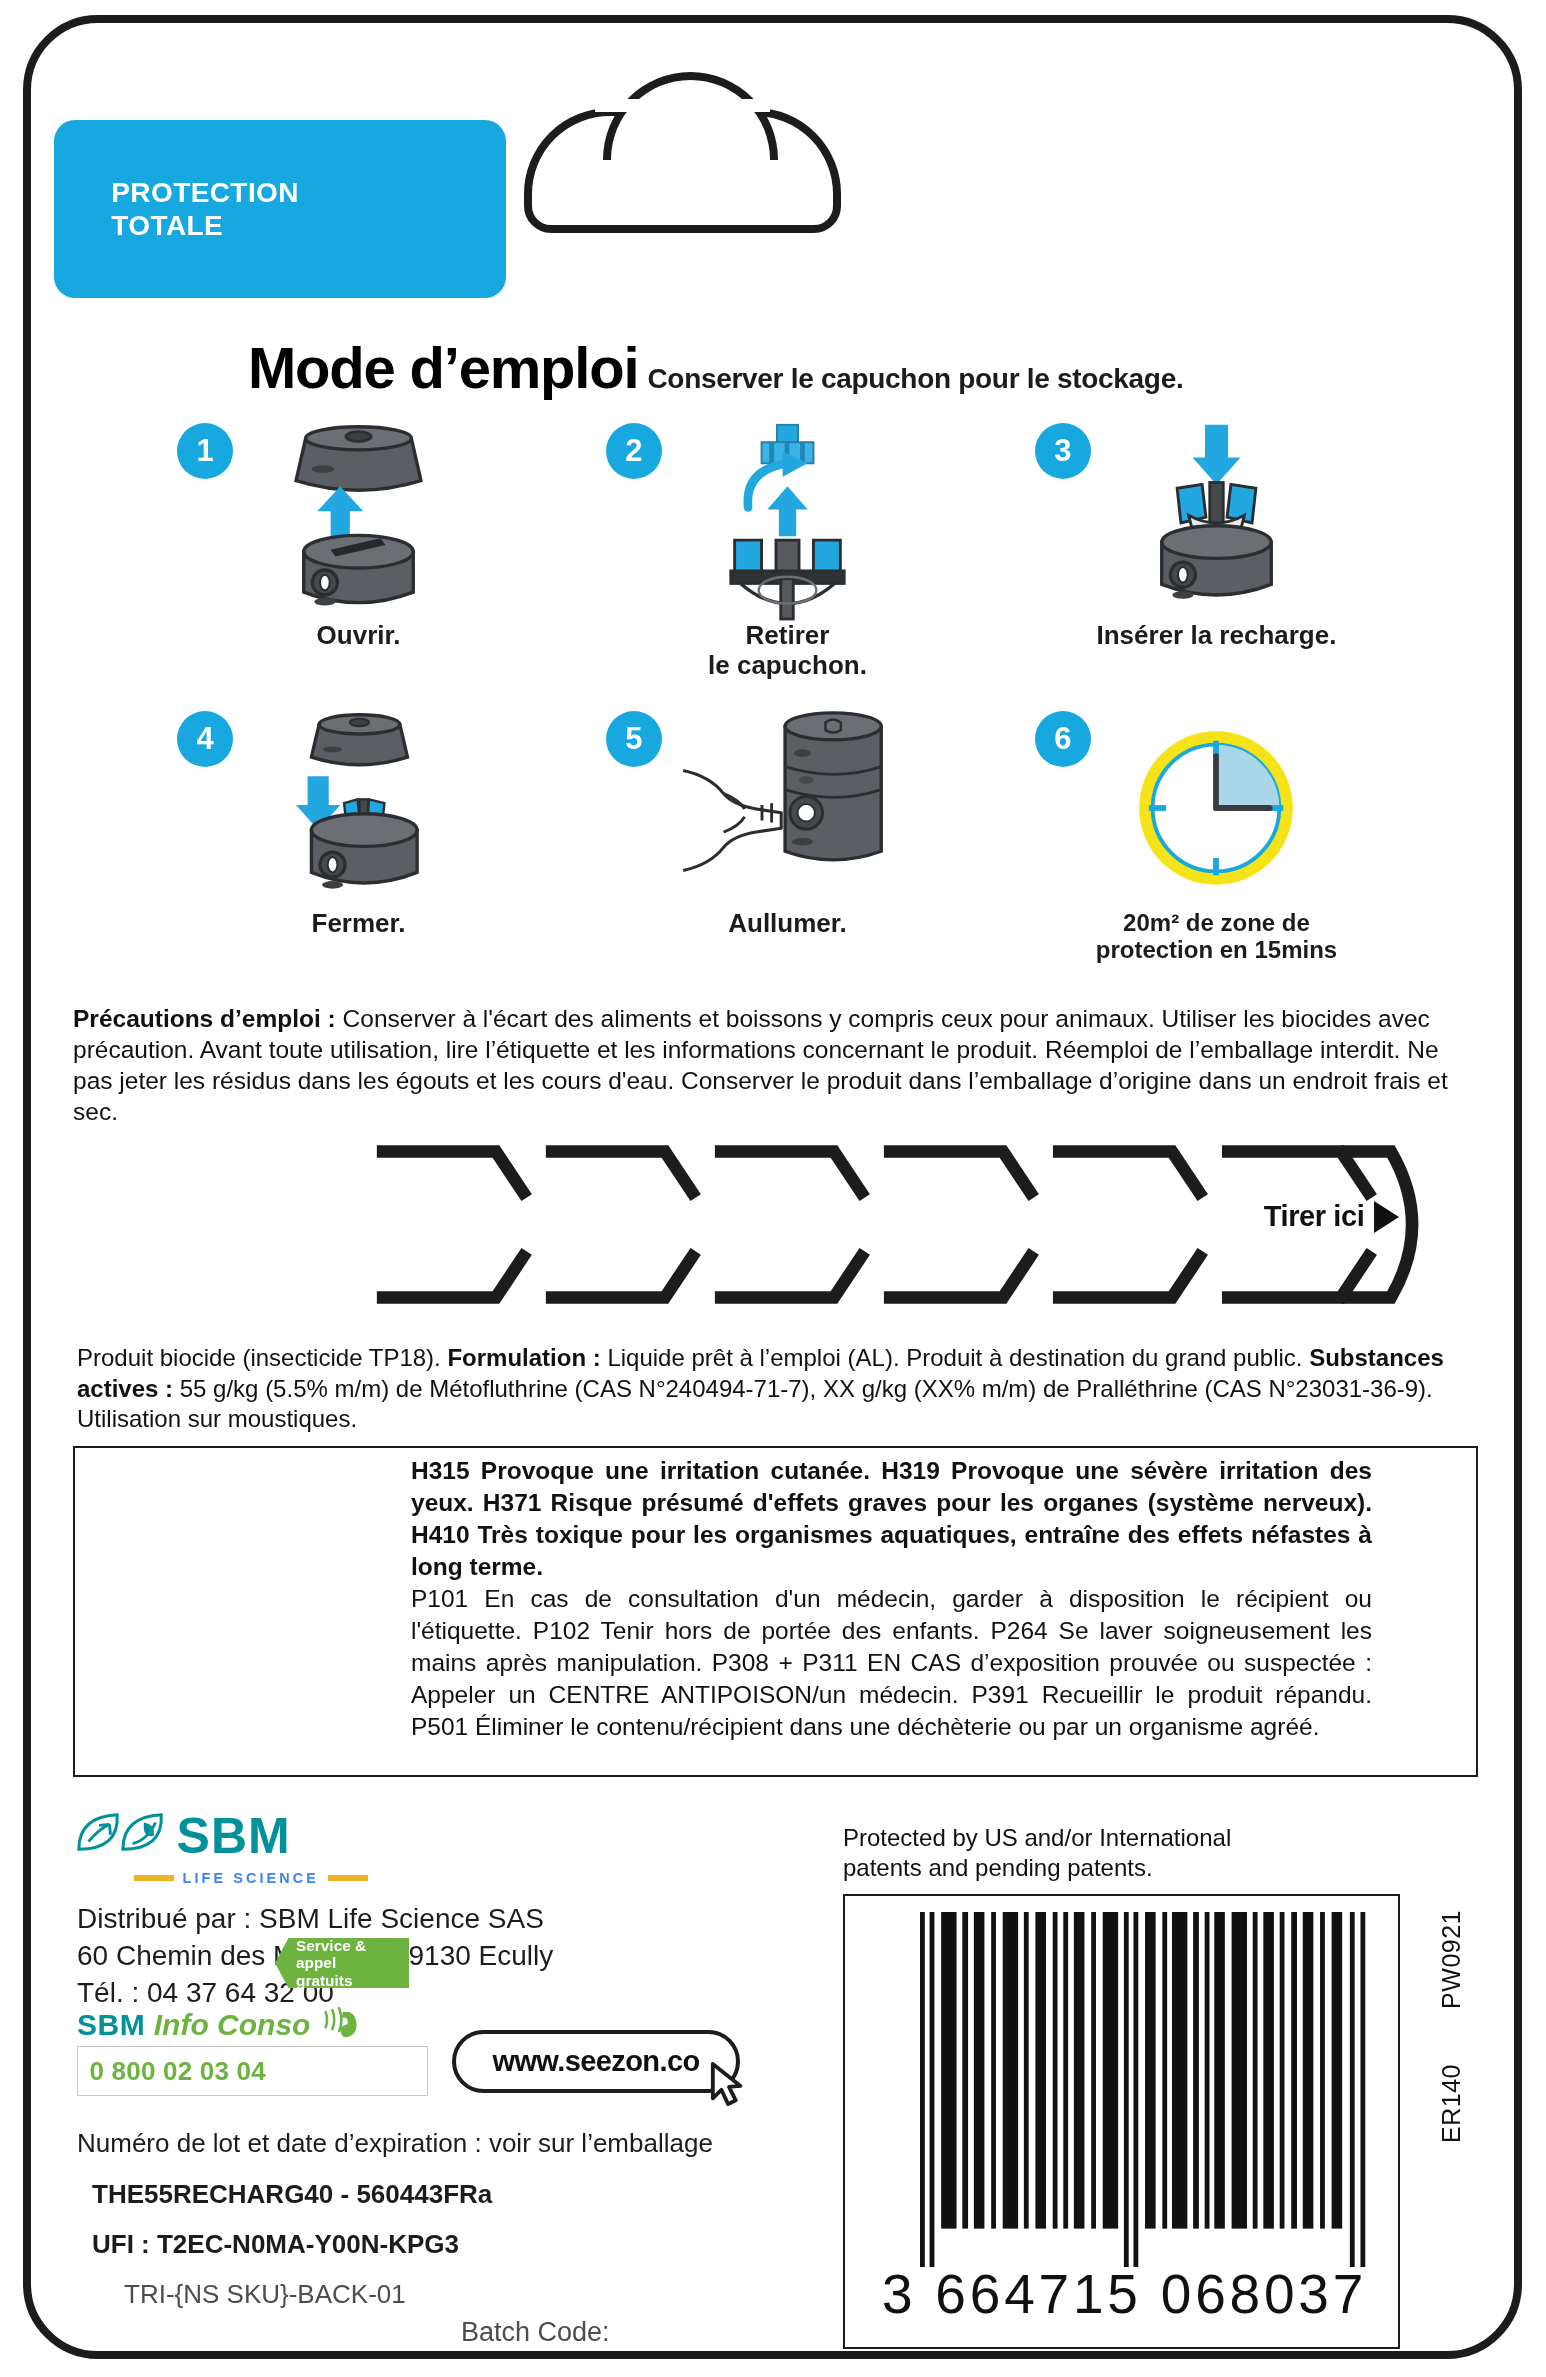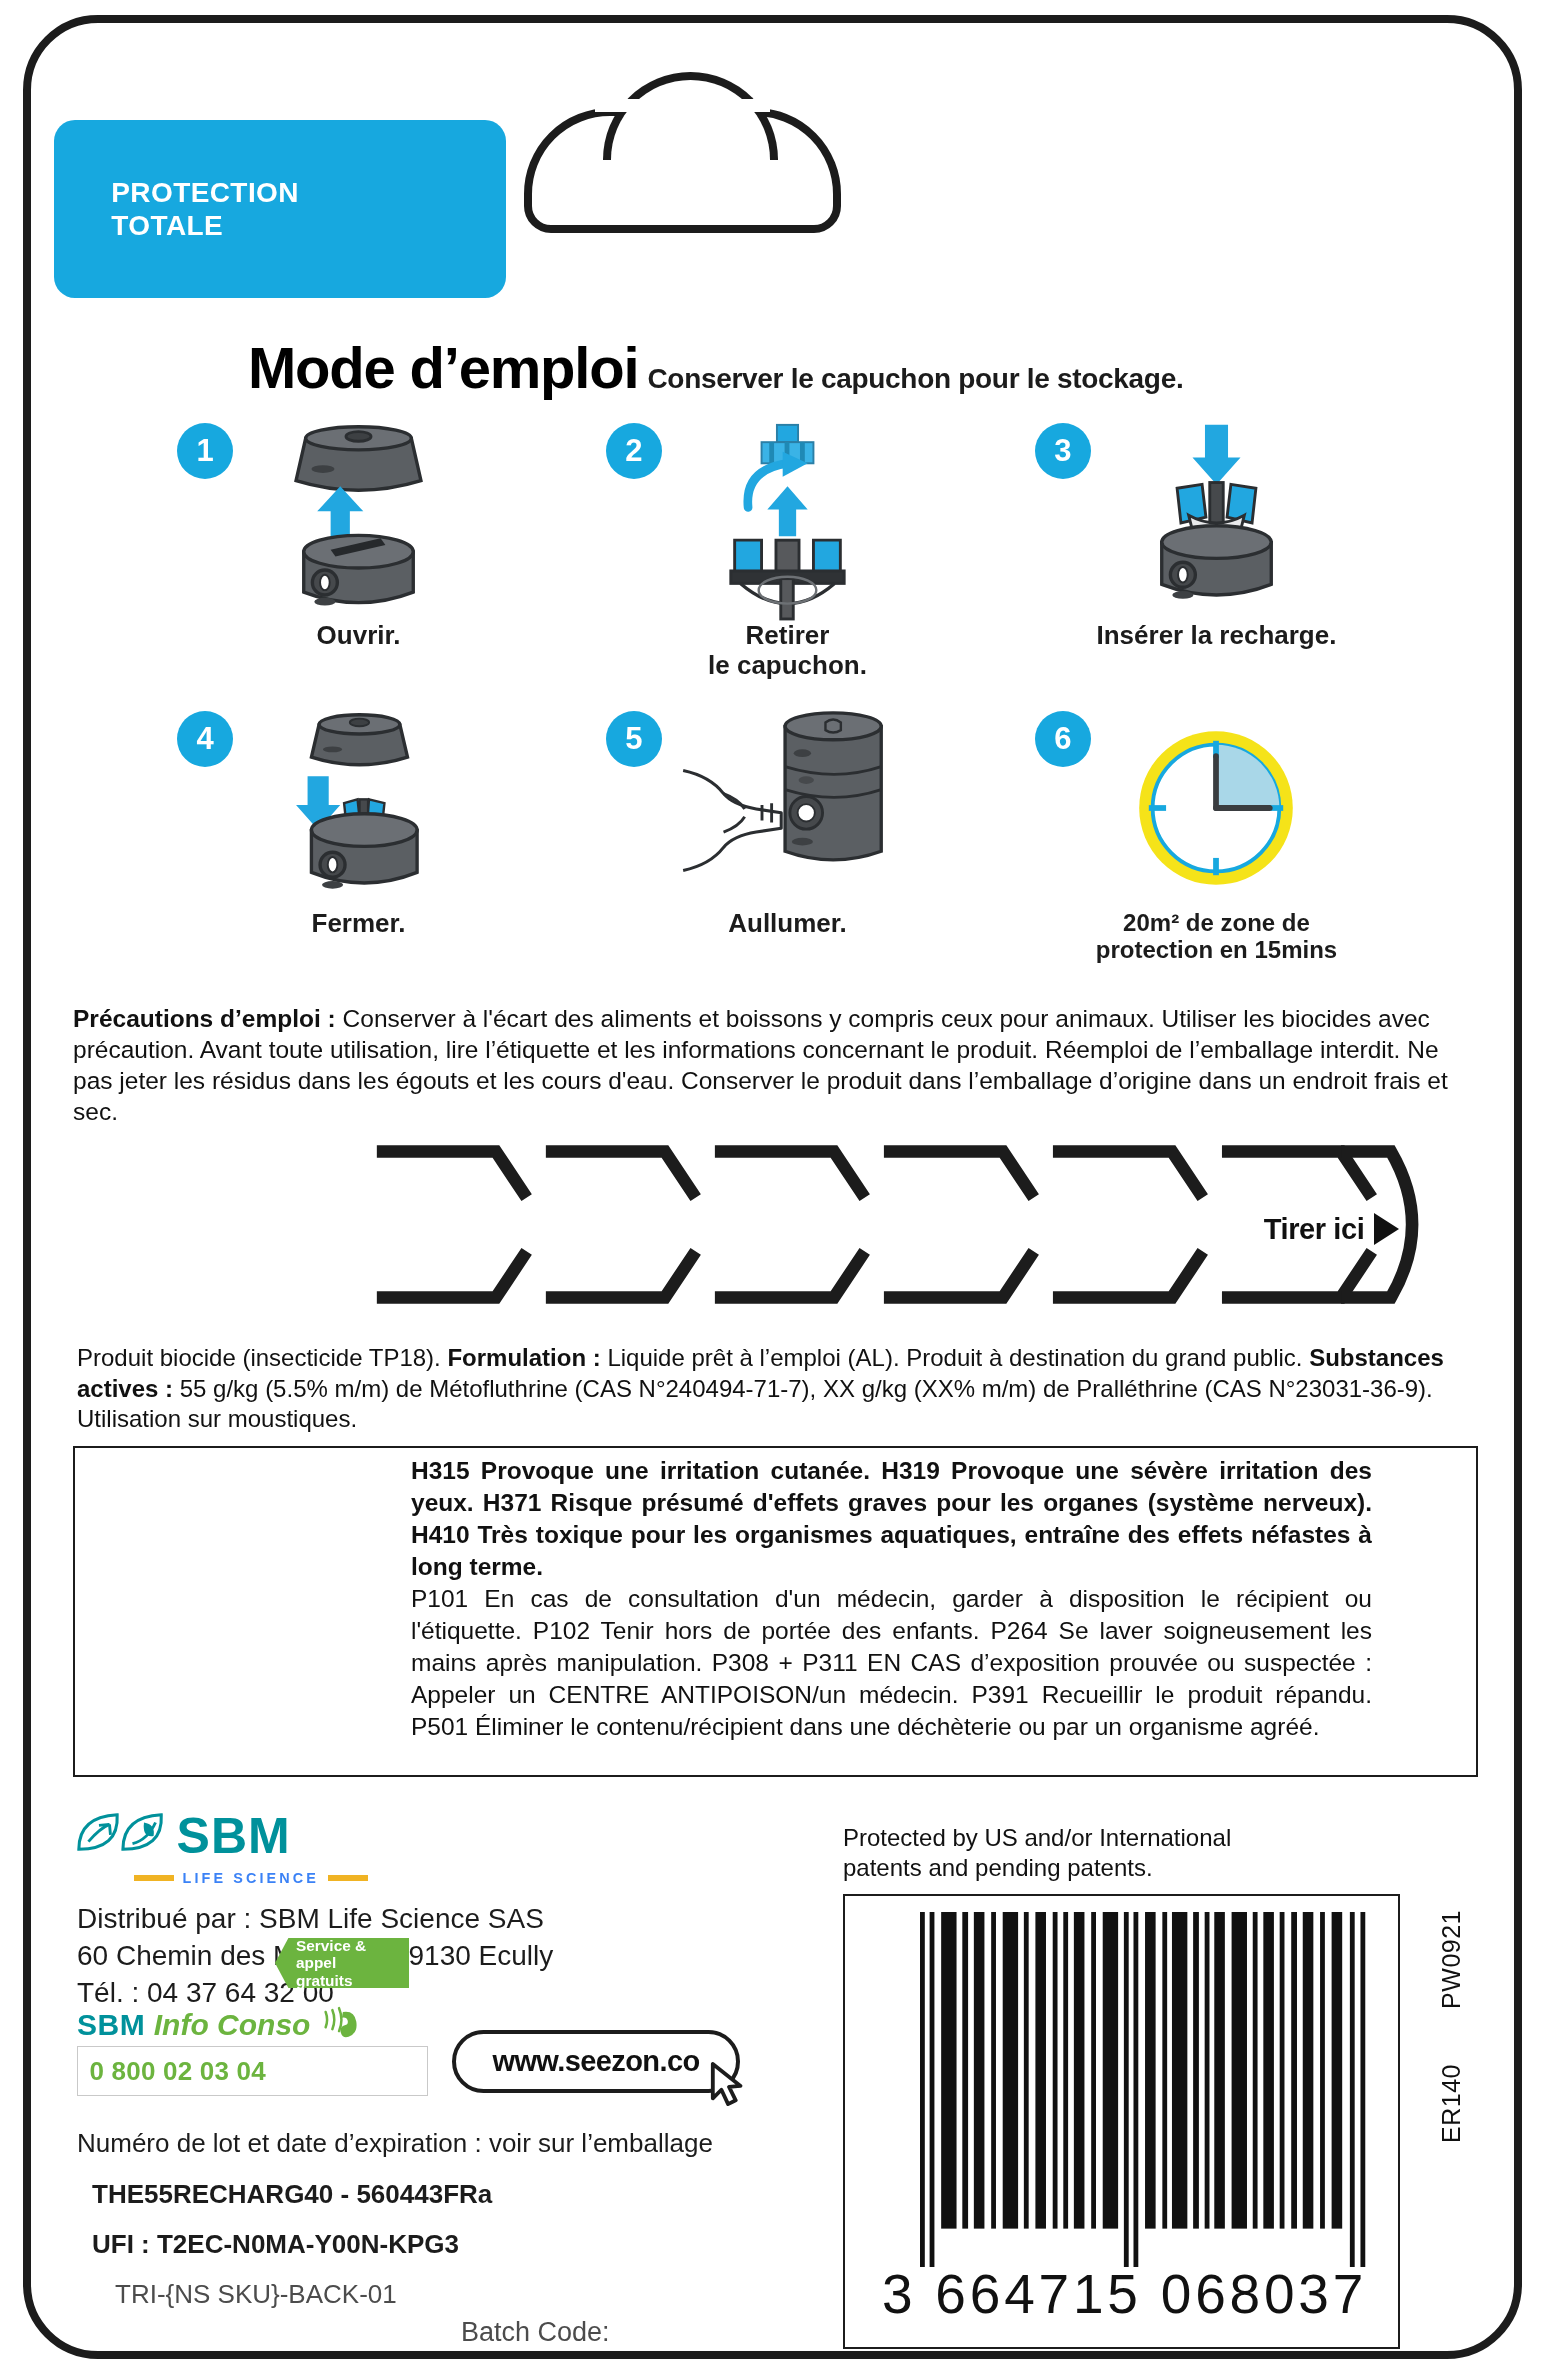--- a/index.html
+++ b/index.html
@@ -198,23 +198,23 @@
     position: absolute;
     left: 373px;
     top: 1138px;
     width: 1066px;
     height: 173px;
   }
   .tear svg { display: block; }
   .tirer {
     position: absolute;
     right: 40px;
-    top: 75px;
-    display: flex;
-    align-items: flex-start;
+    top: 62px;
+    display: flex;
+    align-items: flex-end;
     font-size: 29px;
     font-weight: bold;
     color: #111;
     letter-spacing: -0.4px;
   }
   .tirer-arrow {
     margin-left: 9.6px;
     width: 0; height: 0;
     border-left: 25px solid #111;
     border-top: 16.3px solid transparent;
@@ -381,21 +381,21 @@
 
   .lotline {
     left: 77px;
     top: 2128px;
     width: 730px;
     font-size: 26px;
     color: #1c1c1c;
   }
   .code1 { left: 92px; top: 2179px; font-size: 26px; font-weight: bold; color: #1c1c1c; }
   .code2 { left: 92px; top: 2229px; font-size: 26px; font-weight: bold; color: #1c1c1c; }
-  .code3 { left: 115px; top: 2279px; font-size: 26px; color: #4c4c4c; }
+  .code3 { left: 124px; top: 2279px; font-size: 26px; color: #4c4c4c; }
   .batch { left: 461px; top: 2317px; font-size: 27px; color: #4c4c4c; }
 
   
   .patents {
     left: 843px;
     top: 1823px;
     width: 500px;
     font-size: 24px;
     line-height: 1.26;
     color: #111;

